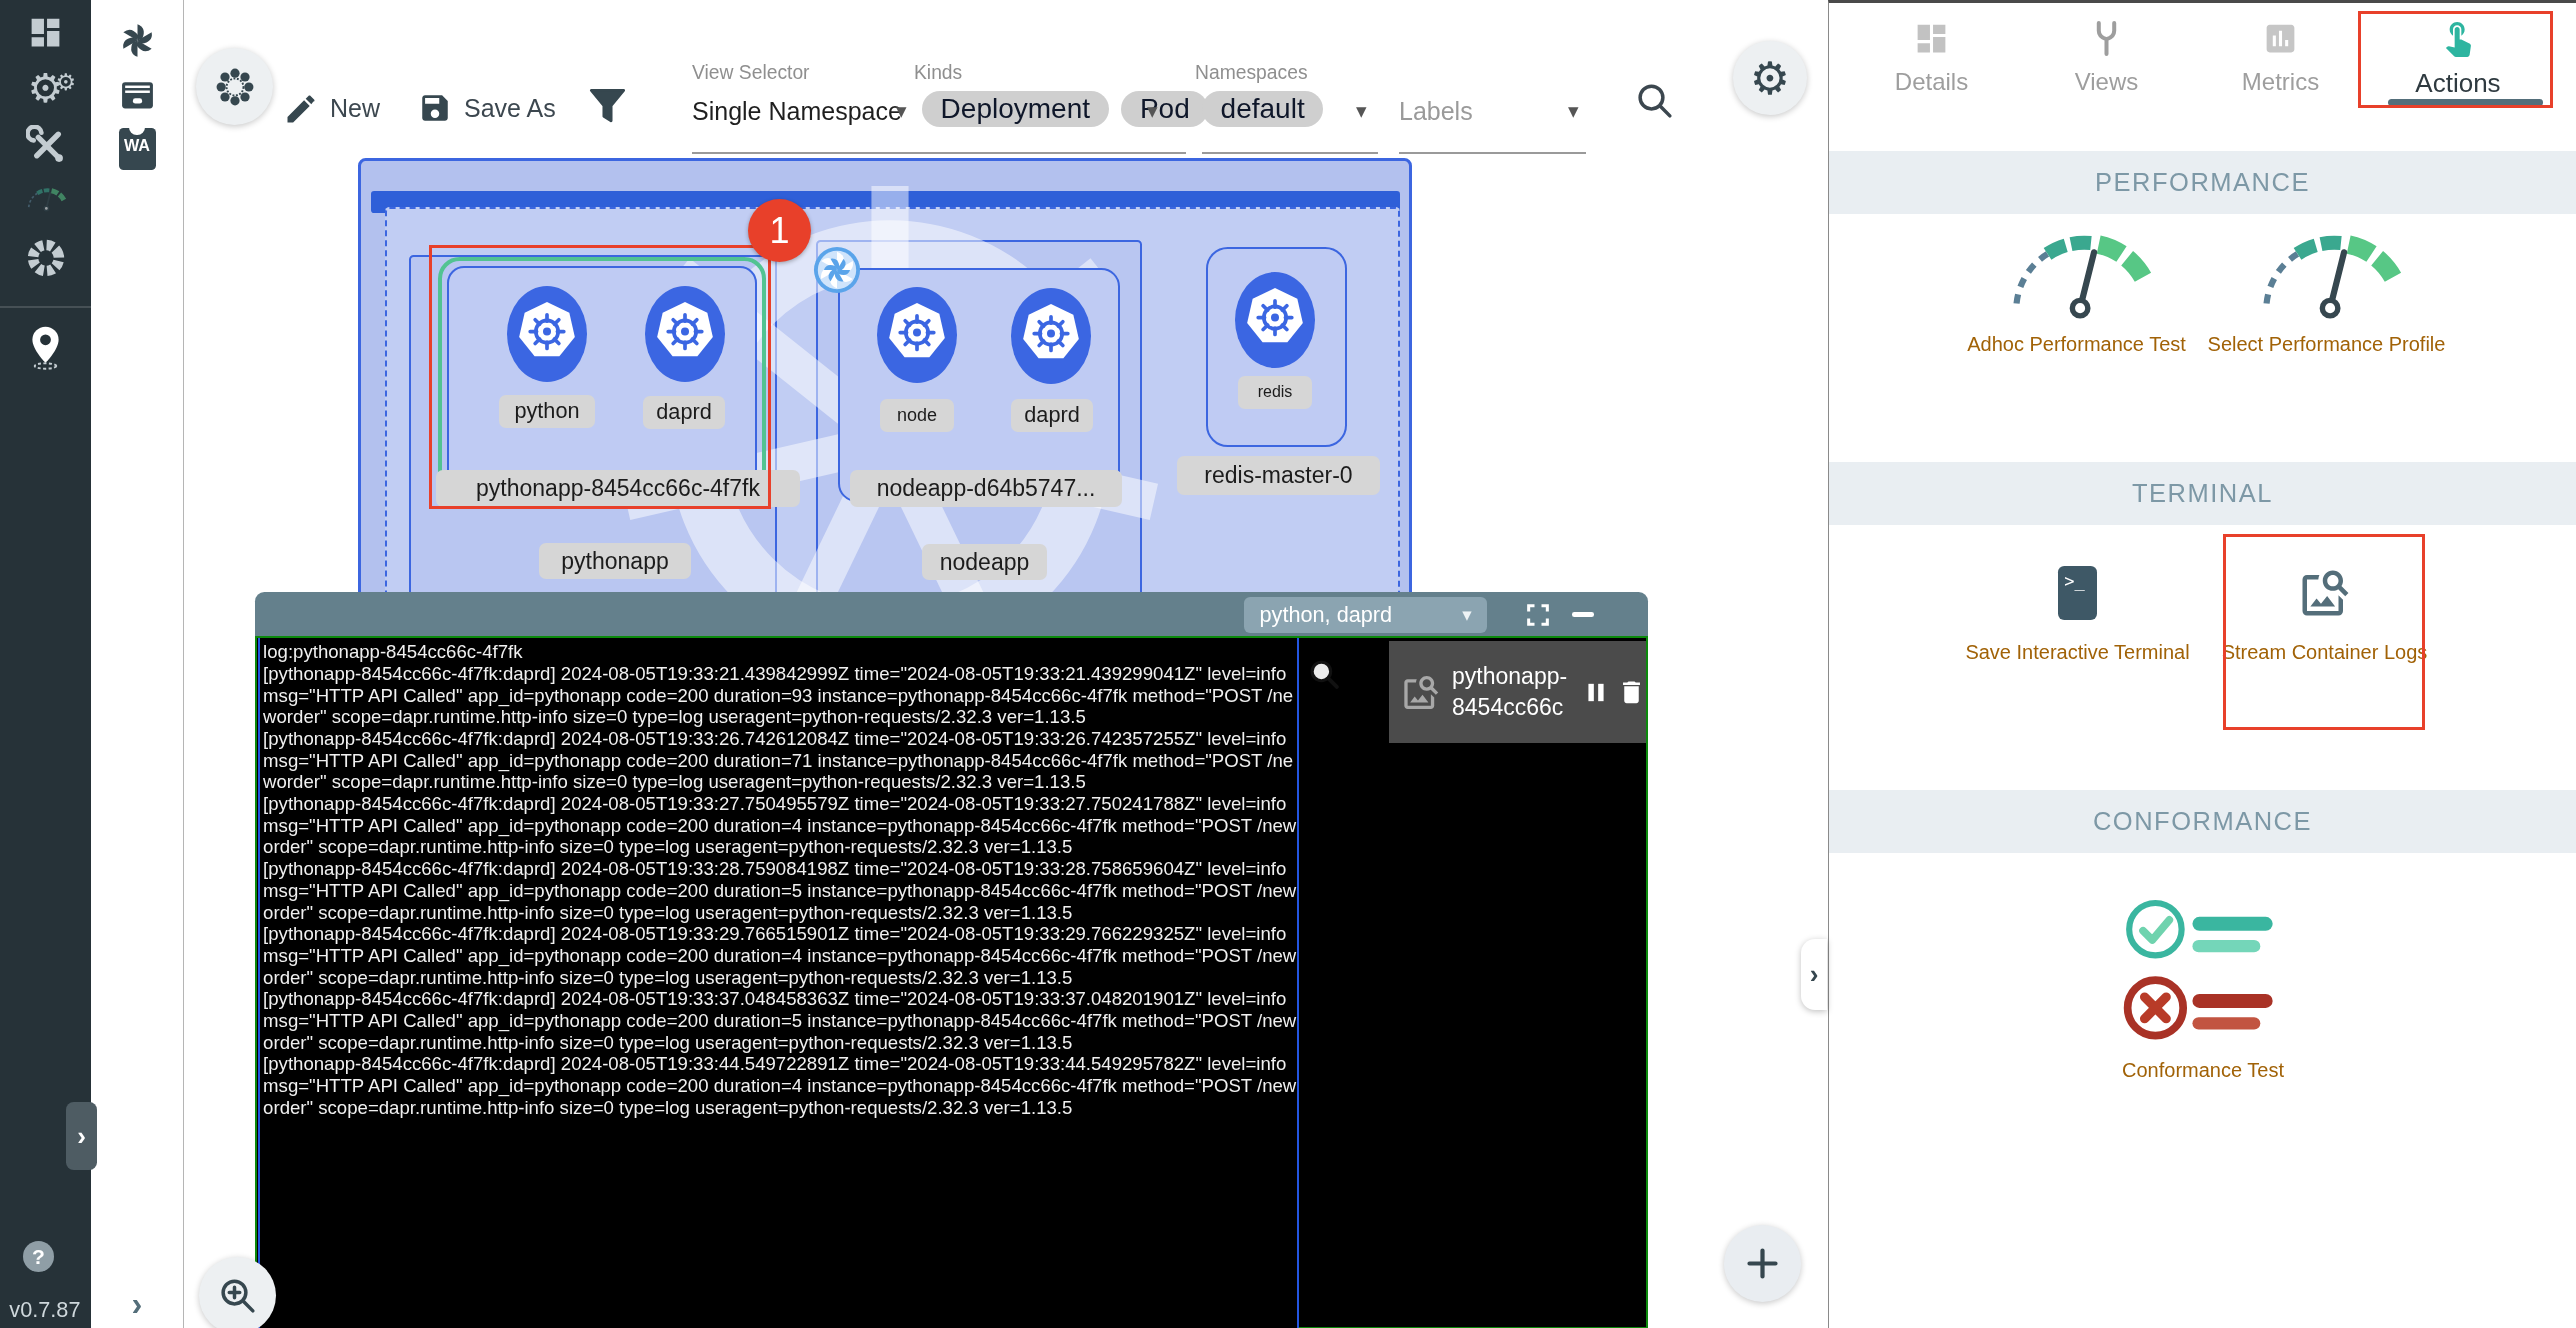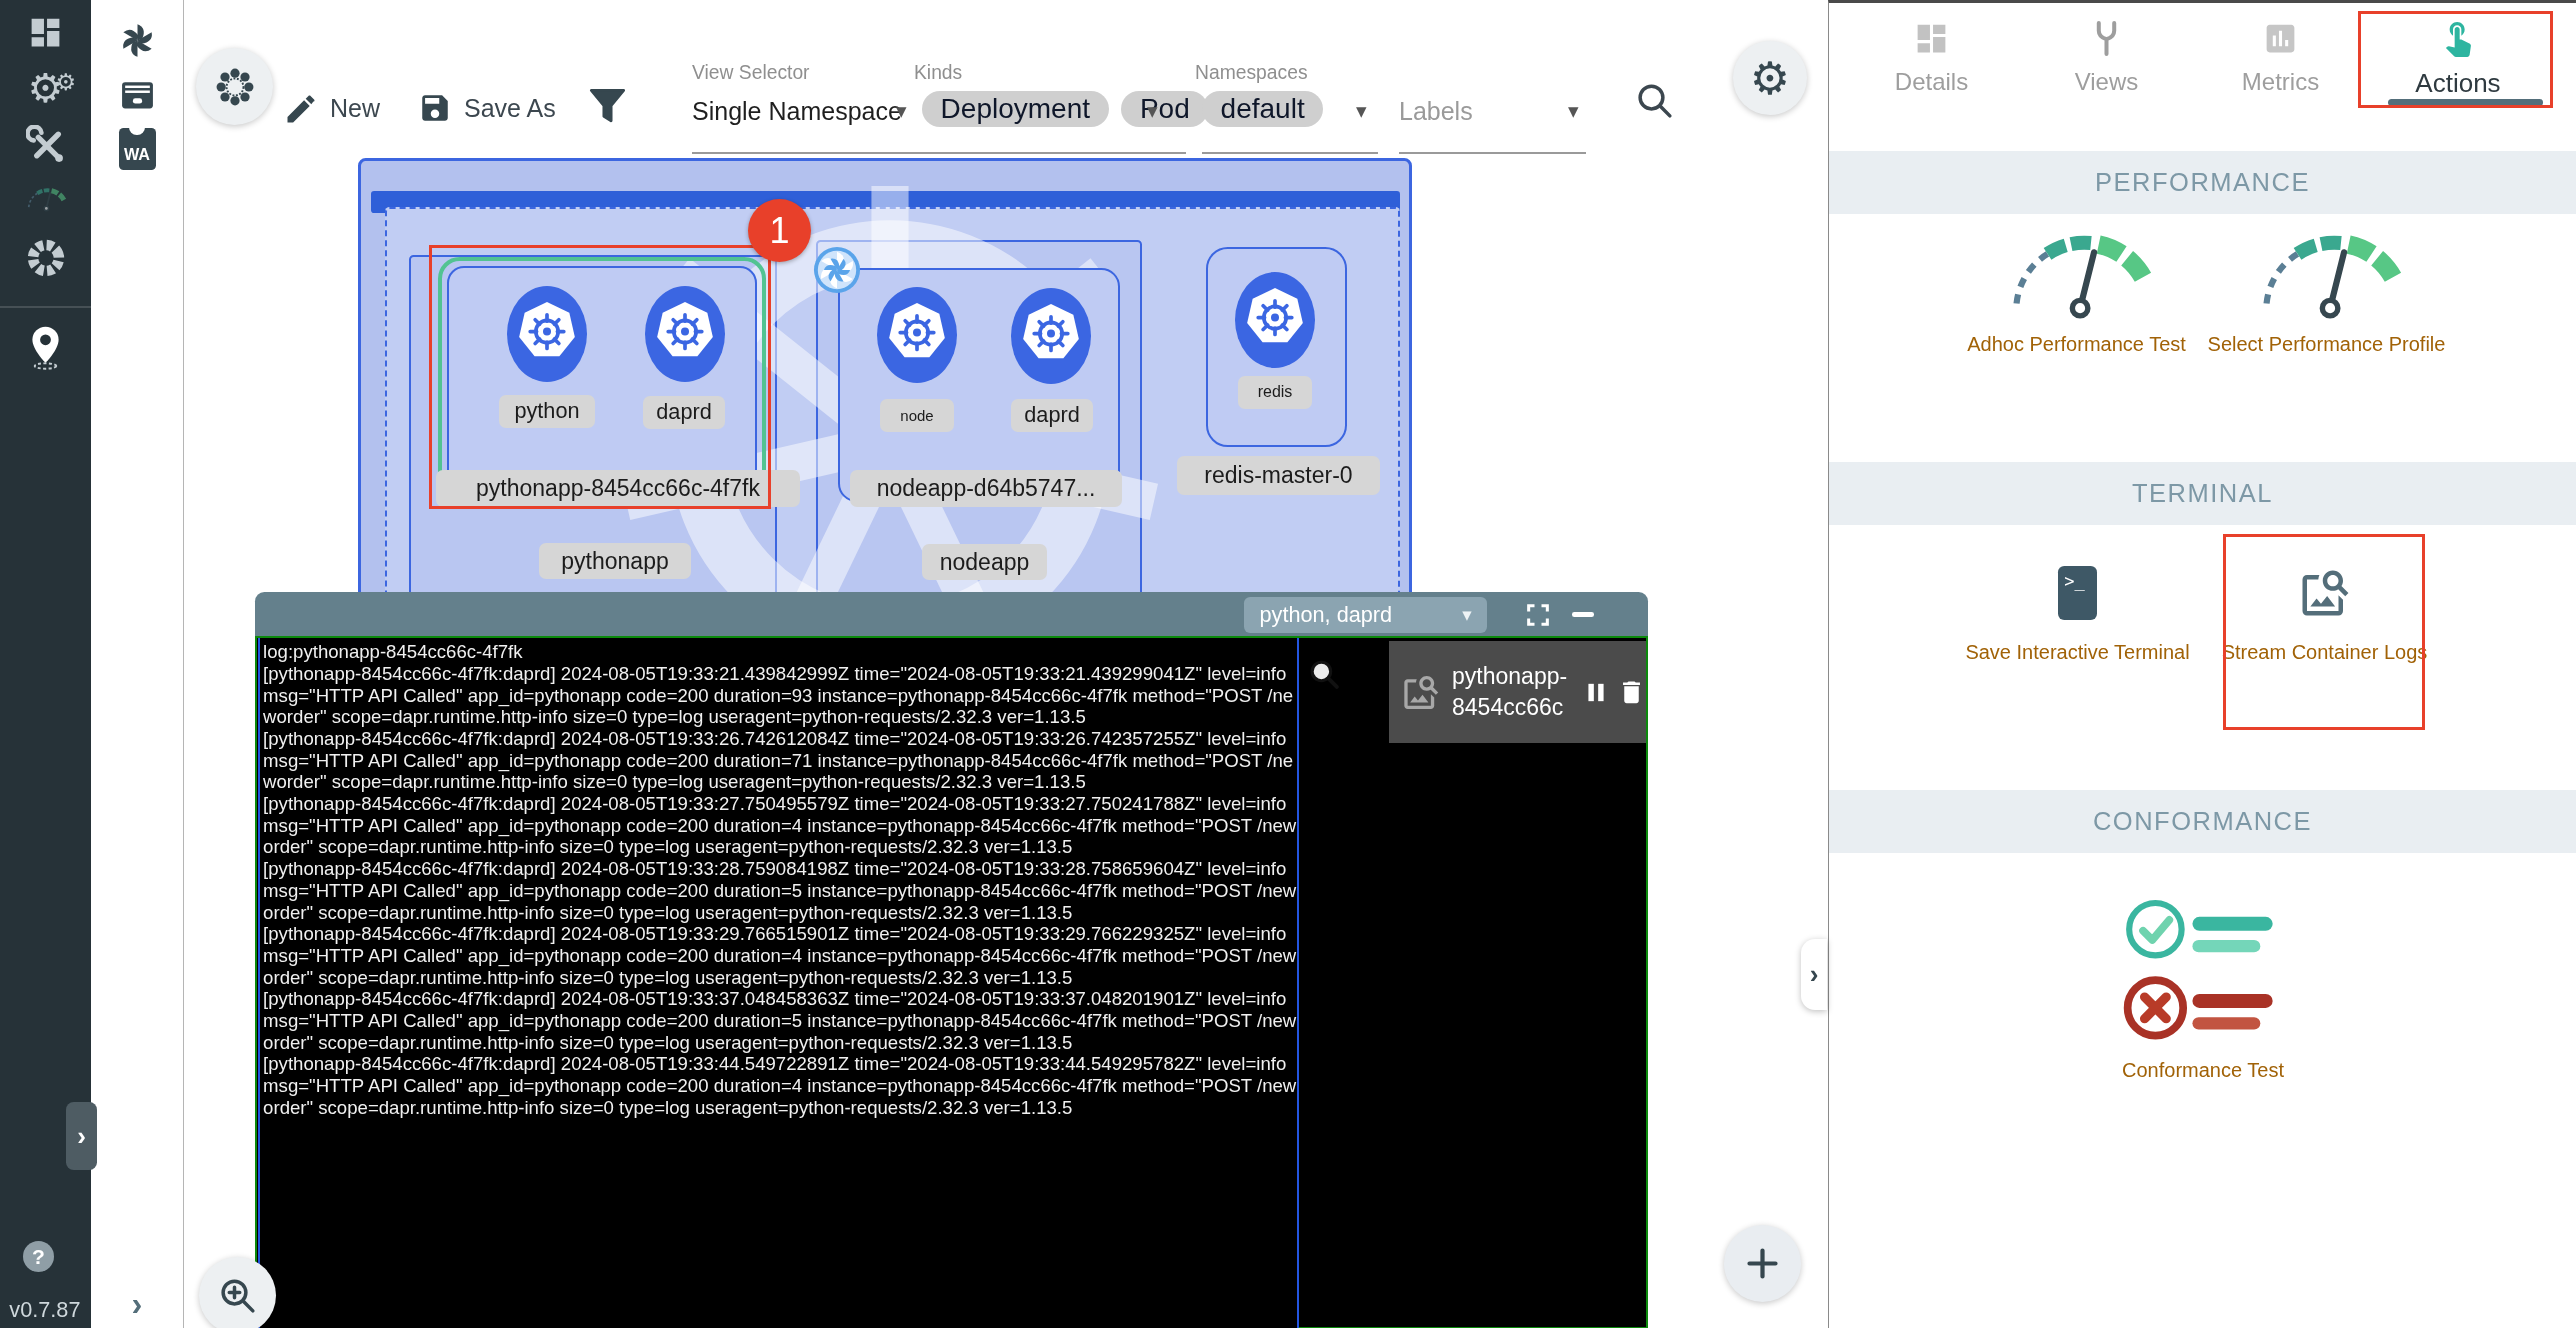--- a/index.html
+++ b/index.html
@@ -138,21 +138,21 @@
   </div>
   <div class="abs rail-icon" style="top:76px">
     <svg width="39" height="37" viewBox="0 0 24 24" fill="#36474f">
       <rect x="2" y="4" width="20" height="17" rx="2"></rect>
       <rect x="4" y="6.2" width="16" height="1.6" fill="#fff"></rect>
       <rect x="4" y="9.4" width="16" height="1.6" fill="#fff"></rect>
       <rect x="9" y="14.5" width="6" height="3.4" rx="1.6" fill="#fff"></rect>
     </svg>
   </div>
   <div class="abs rail-icon" style="top:128px">
-    <div style="width:37px;height:42px;background:#36474f;border-radius:4.6px;position:relative;display:flex;align-items:flex-end;justify-content:center">
+    <div style="width:37px;height:42px;background:#36474f;border-radius:4.6px;position:relative;display:flex;align-items:center;justify-content:center">
       <div style="position:absolute;top:-0.8px;left:10.8px;width:15.5px;height:7.7px;background:#fff;border-radius:0 0 7.7px 7.7px"></div>
       <span style="color:#fff;font-weight:bold;font-size:16.2px;margin-bottom:6.2px">WA</span>
     </div>
   </div>
   <div class="abs rail-icon" style="top:1286px;color:#546e7a;font-size:32.5px;font-weight:bold">›</div>
 </div>
 
 <div class="abs fab" style="left:196px;top:48px;width:77px;height:77px;z-index:30">
   <svg width="40" height="40" viewBox="0 0 52 52">
     <g fill="#36474f">
@@ -257,21 +257,21 @@
 <div class="abs red-rect" style="left:429px;top:245px;width:342px;height:264px"></div>
 <div class="abs step-badge" style="left:748px;top:199px">1</div>
 
 <div class="abs k8s-border" style="left:838px;top:268px;width:282px;height:234px;background:#bfcbf3;border-radius:18.6px;z-index:6"></div>
 <svg class="abs" style="left:877px;top:287px;z-index:7" width="80" height="96" viewBox="0 0 100 120">
     <use href="#kpod"></use>
   </svg>
 <svg class="abs" style="left:1011px;top:288px;z-index:7" width="80" height="96" viewBox="0 0 100 120">
     <use href="#kpod"></use>
   </svg>
-<div class="abs grey-chip" style="left:880px;top:399px;width:74px;height:32.5px;font-size:15px;z-index:7">node</div>
+<div class="abs grey-chip" style="left:880px;top:399px;width:74px;height:32.5px;font-size:18px;z-index:7">node</div>
 <div class="abs grey-chip" style="left:1011px;top:399px;width:82px;height:32.5px;font-size:21.7px;z-index:7">daprd</div>
 <div class="abs grey-chip" style="left:850px;top:470px;width:272px;height:37px;font-size:23px;z-index:7">nodeapp-d64b5747...</div>
 <div class="abs grey-chip" style="left:922px;top:544px;width:125px;height:36px;font-size:23px;z-index:7">nodeapp</div>
 <svg class="abs" style="left:813px;top:246px;z-index:8" width="48" height="48" viewBox="0 0 100 100">
   <circle cx="50" cy="50" r="48" fill="#5aa4ea"></circle>
   <circle cx="50" cy="50" r="40" fill="#cfe4fb"></circle>
   <g fill="#fff">
       <use href="#petals"></use>
     </g>
   <g fill="#5aa4ea" transform="rotate(30 50 50) scale(0.72) translate(19.5 19.5)">

